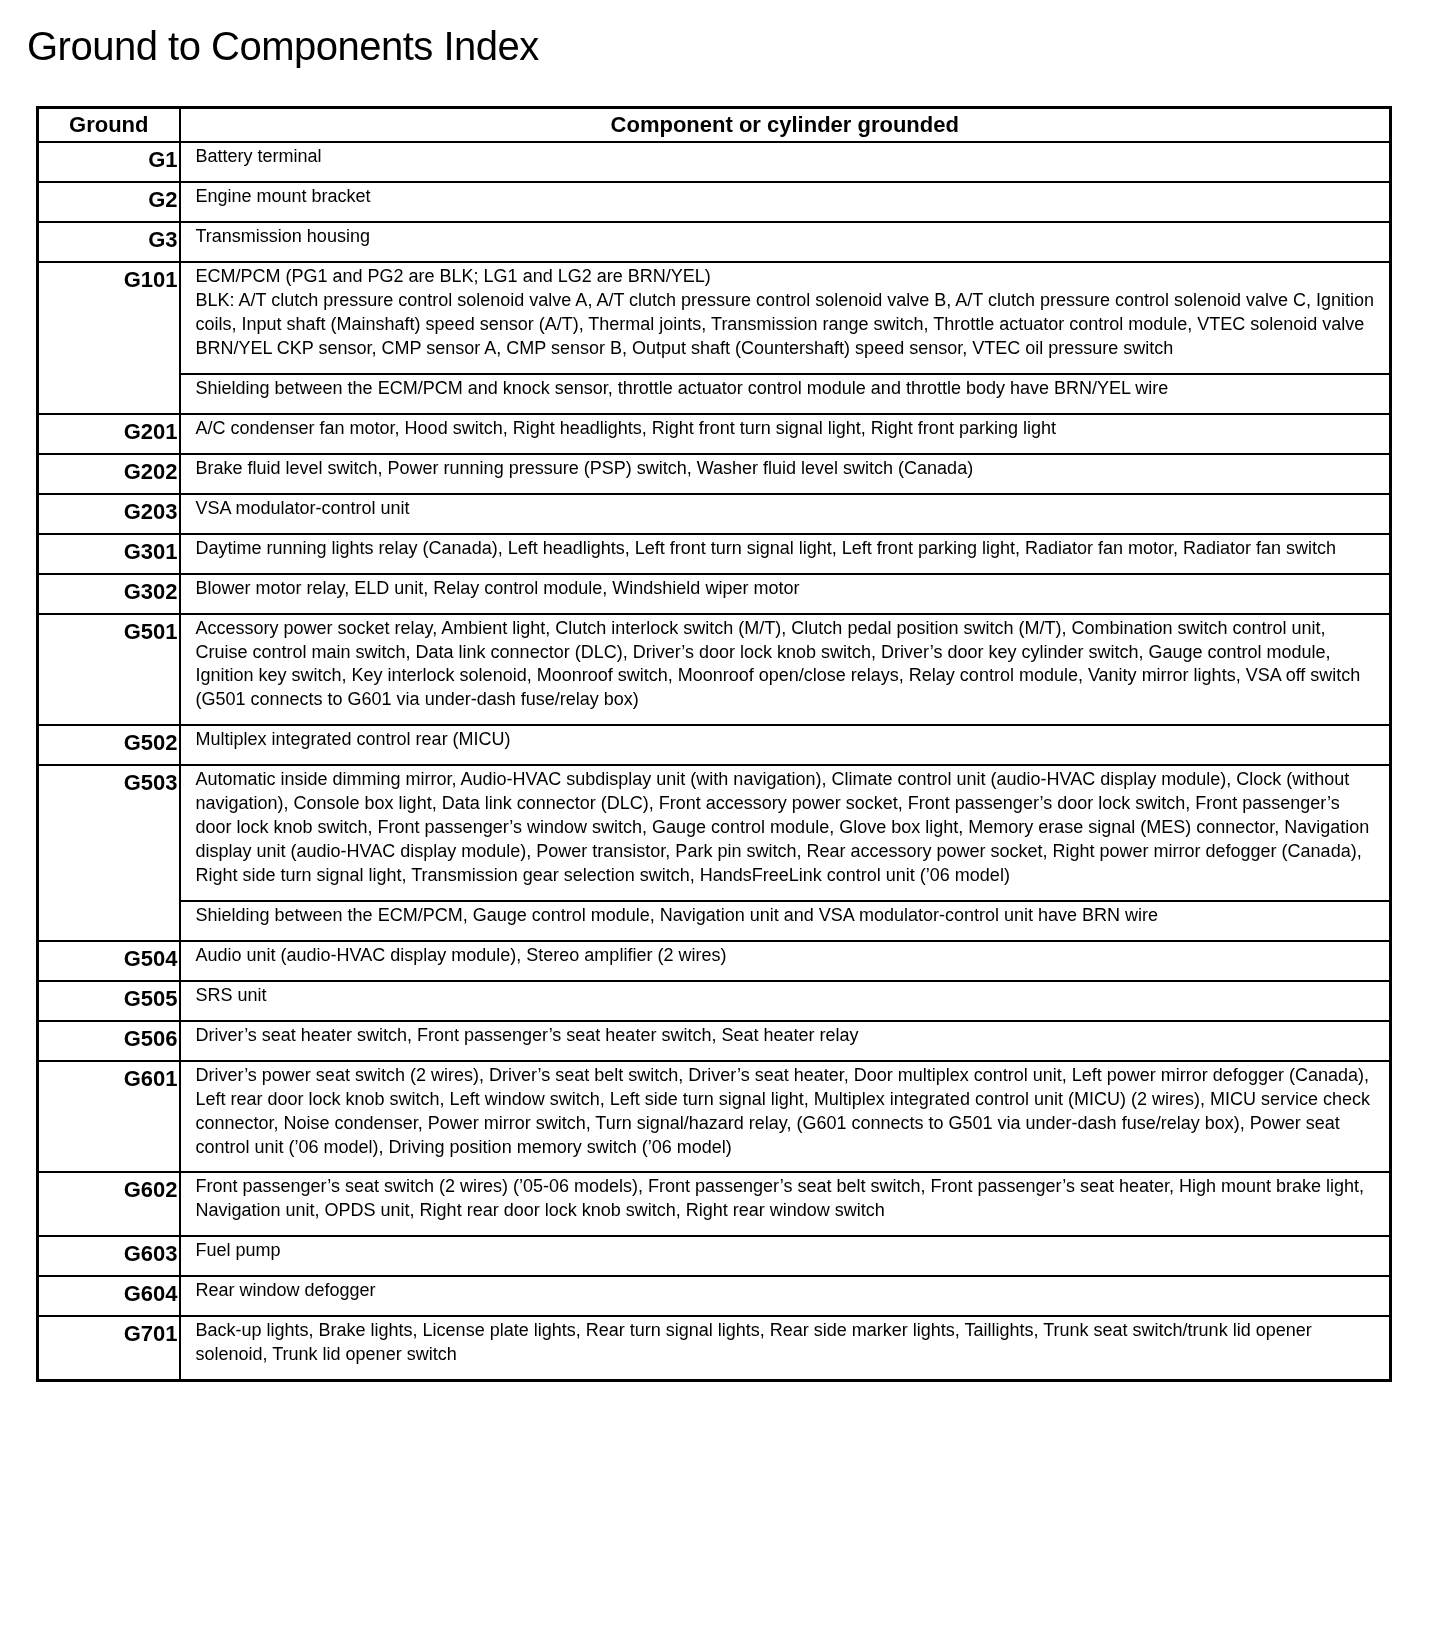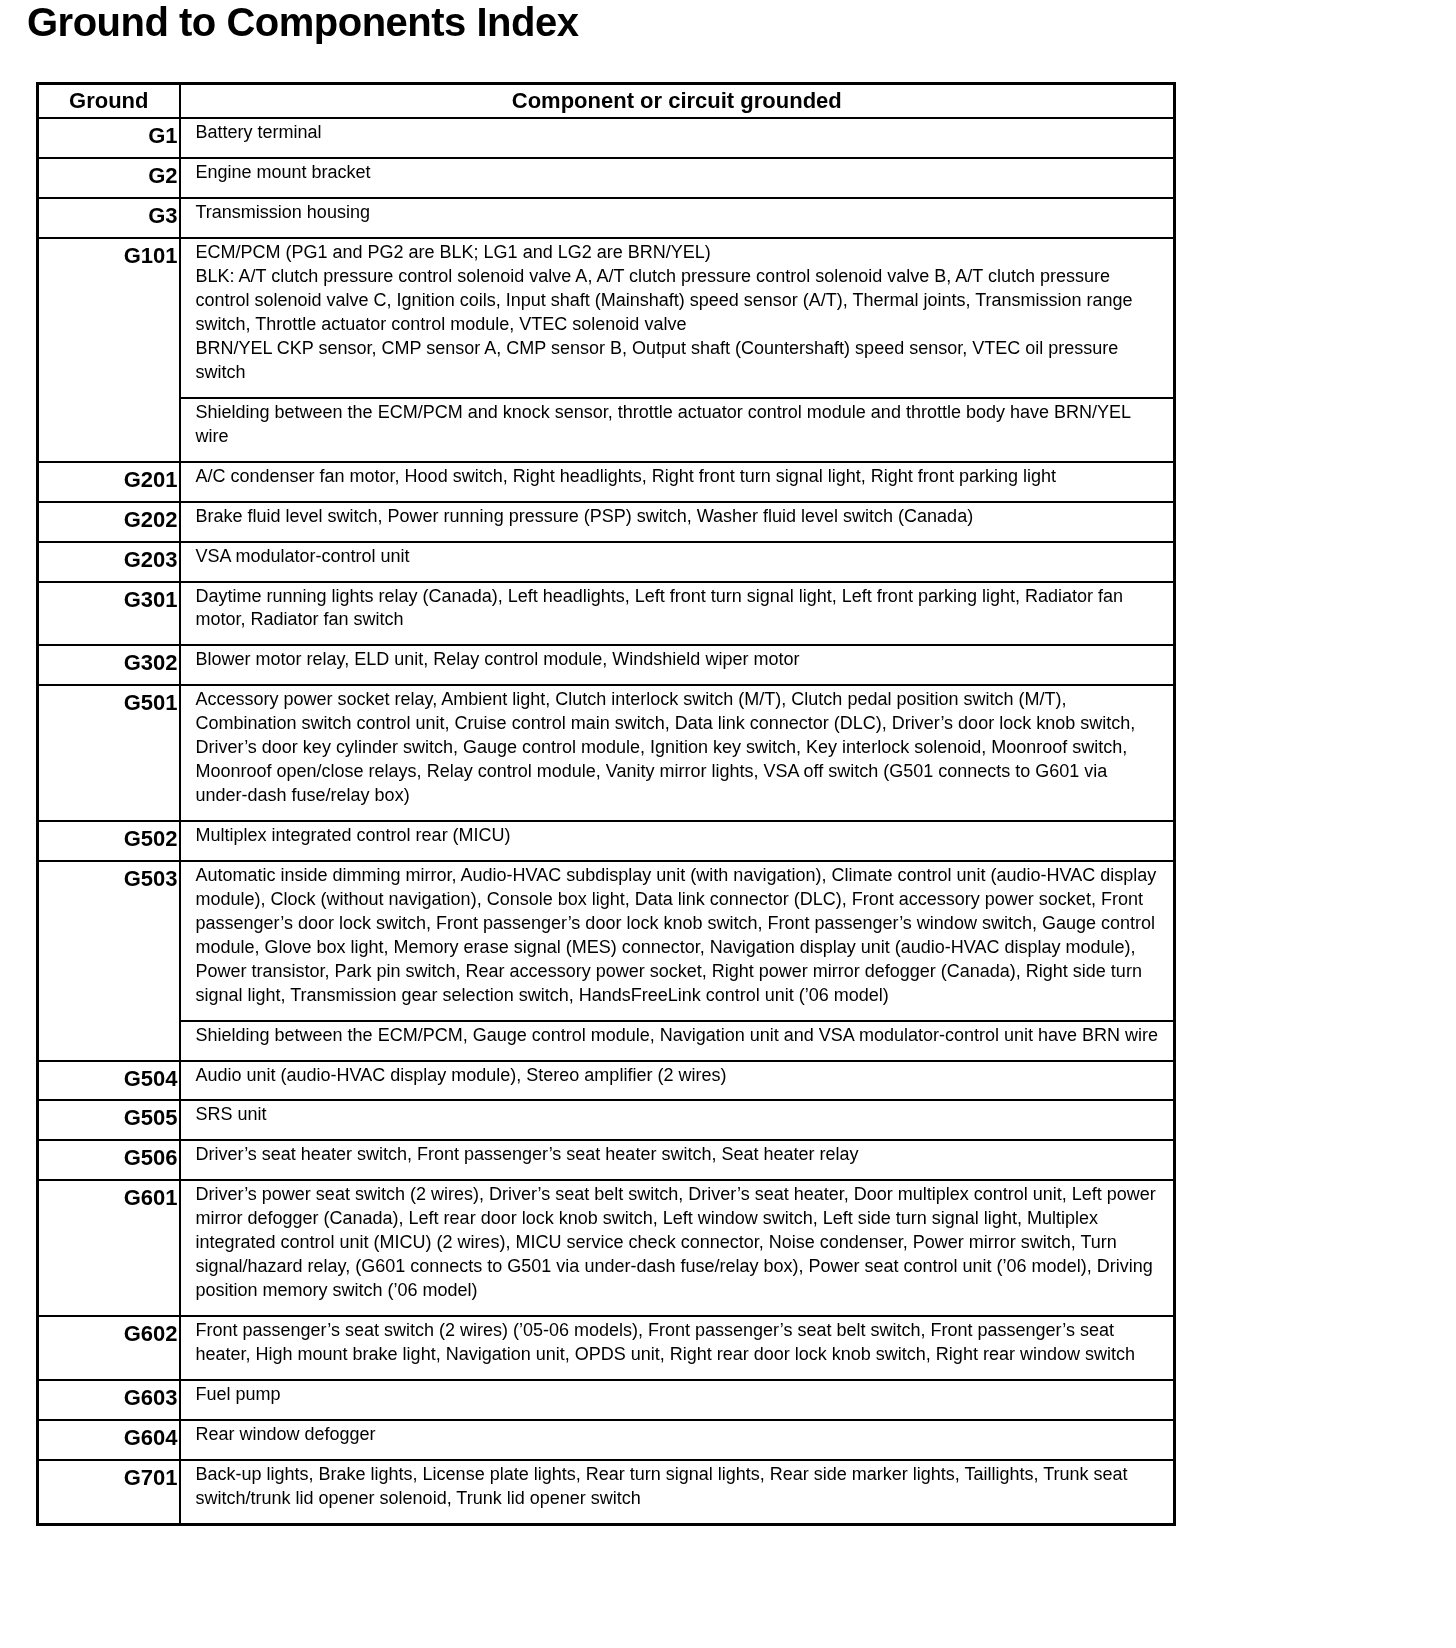--- a/index.html
+++ b/index.html
@@ -9,30 +9,30 @@
     color: #000000;
     font-family: "Liberation Sans", sans-serif;
   }
   body {
     width: 1456px;
     min-height: 1648px;
     position: relative;
   }
   .page-title {
     font-size: 40px;
-    font-weight: bold;
+    font-weight: normal;
     letter-spacing: -0.5px;
-    margin: 0 0 0 27px;
+    margin: 24px 0 0 27px;
     line-height: 1.1;
   }
   table.index-table {
     border-collapse: collapse;
     table-layout: fixed;
     margin: 38px 0 0 36px;
-    width: 1140px;
+    width: 1356px;
     border: 3px solid #000;
   }
   table.index-table th,
   table.index-table td {
     border: 2px solid #000;
     vertical-align: top;
   }
   col.ground-col { width: 142px; }
   th.header-cell {
     font-size: 22px;
@@ -62,21 +62,21 @@
 <h1 class="page-title">Ground to Components Index</h1>
 
 <table class="index-table">
   <colgroup>
     <col class="ground-col">
     <col>
   </colgroup>
   <thead>
     <tr>
       <th class="header-cell">Ground</th>
-      <th class="header-cell">Component or circuit grounded</th>
+      <th class="header-cell">Component or cylinder grounded</th>
     </tr>
   </thead>
   <tbody>
       <tr>
         <td class="ground-cell" rowspan="1">G1</td>
         <td class="component-cell">
           <div class="cell-line">Battery terminal</div>
         </td>
       </tr>
       <tr>

